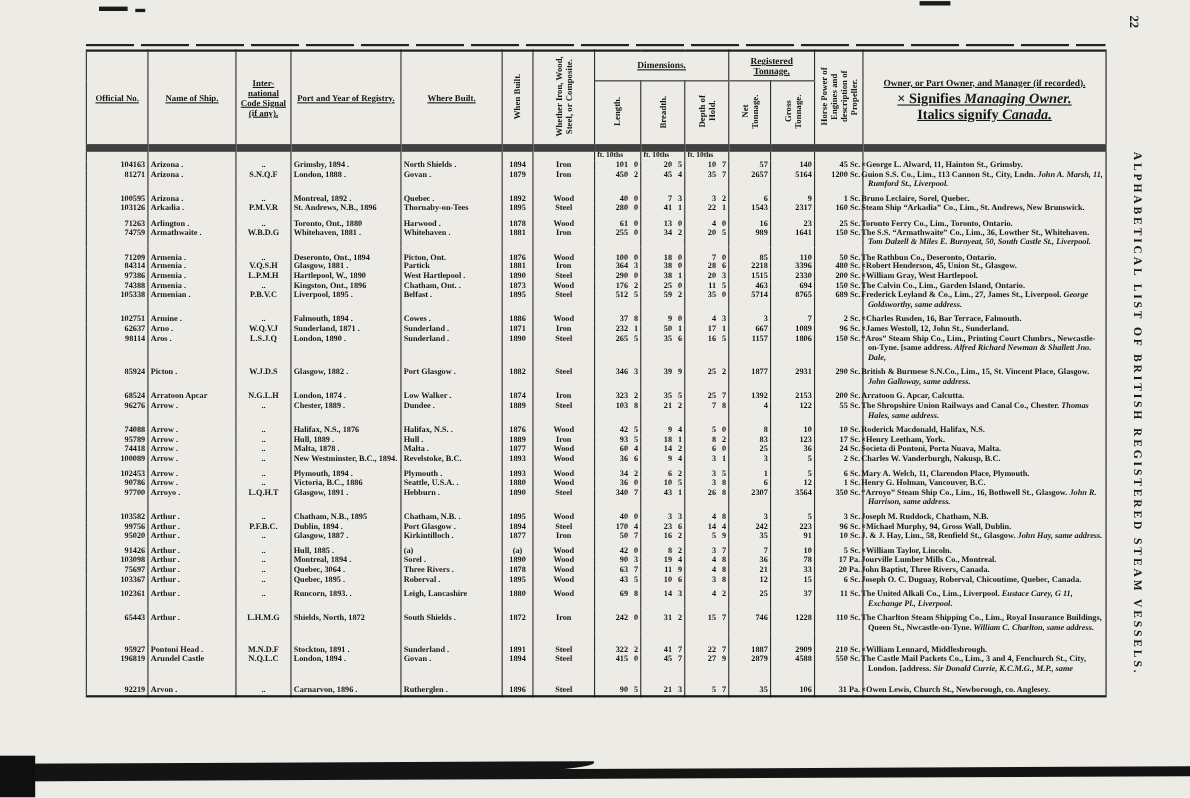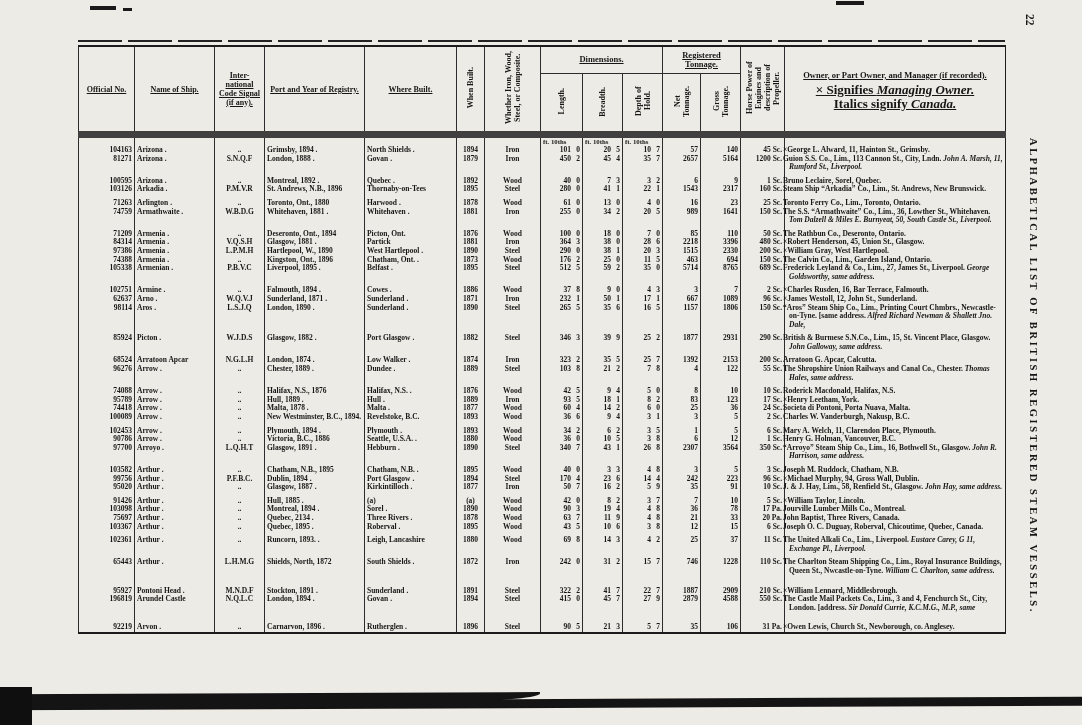--- a/index.html
+++ b/index.html
@@ -1013,21 +1013,21 @@
           </td>
     <td class="r">36</td>
     <td class="r">78</td>
     <td class="r">17 Pa.</td>
     <td class="owner"><span>Jourville Lumber Mills Co., Montreal.</span><i></i></td>
   </tr>
         <tr>
     <td class="r">75697</td>
     <td>Arthur .</td>
     <td class="c">..</td>
-    <td class="port">Quebec, 2134 .</td>
+    <td class="port">Quebec, 3064 .</td>
     <td class="where">Three Rivers .</td>
     <td class="c">1878</td>
     <td class="c">Wood</td>
     <td class="dim">
             <span class="dimwrap">
               <span class="ft">63</span>
               <span class="tn">7</span>
             </span>
           </td>
     <td class="dim">

